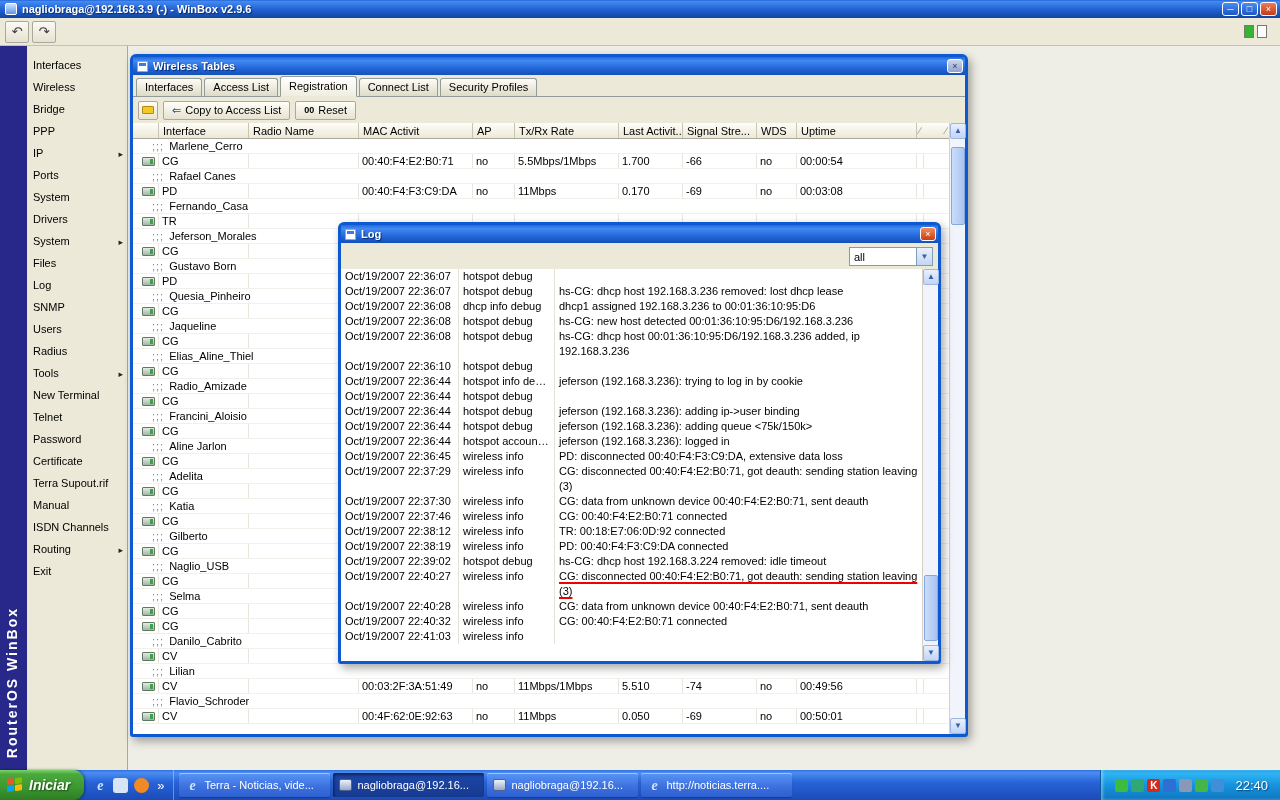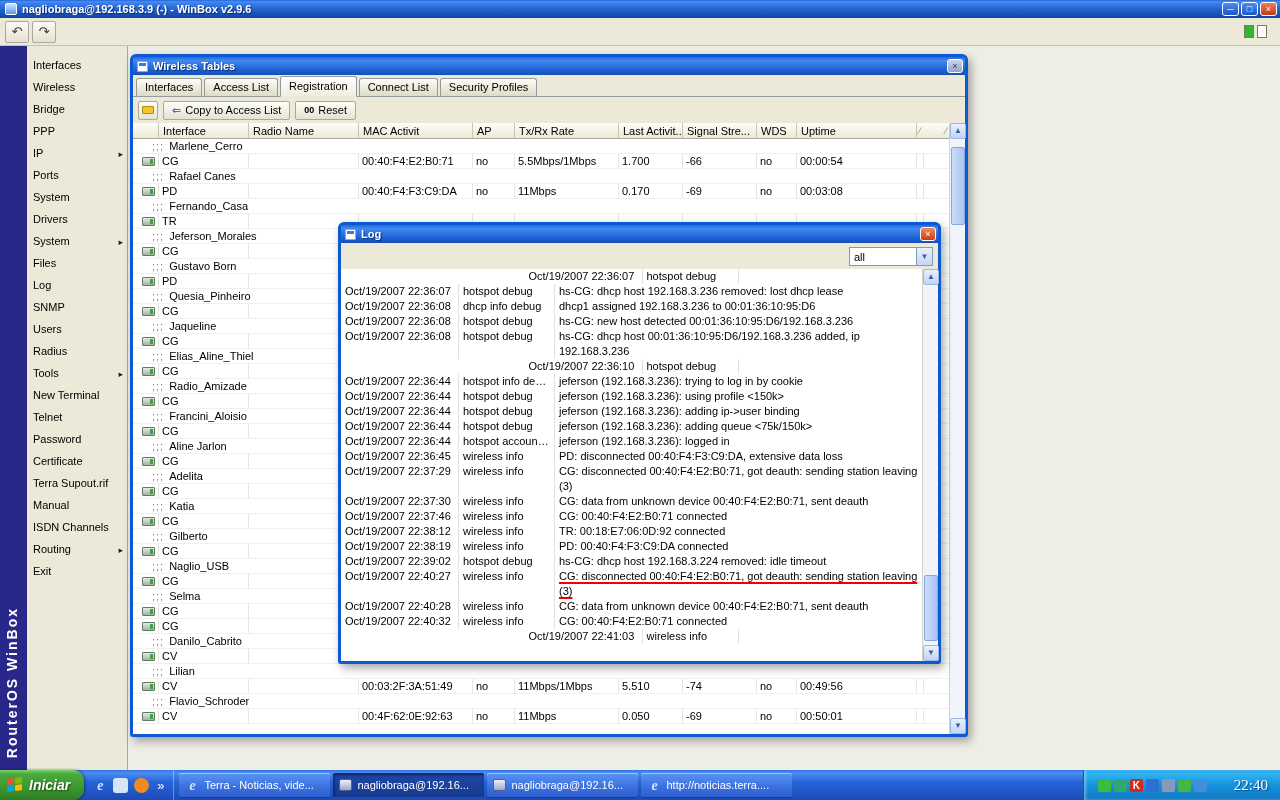--- a/index.html
+++ b/index.html
@@ -78,21 +78,21 @@
   .scroll-btn.down{bottom:0;}
   .scroll-thumb{position:absolute;left:1px;width:14px;background:linear-gradient(90deg,#CADDFB,#A9C4F0);border:1px solid #86A7E0;border-radius:2px;}
 
   
   #log-window{left:338px;top:222px;width:603px;height:442px;}
   .log-filterbar{height:26px;background:#ECE9D8;display:flex;align-items:center;justify-content:flex-end;padding:0 5px;}
   .combo{display:flex;height:19px;border:1px solid #7F9DB9;background:#fff;width:84px;}
   .combo-value{flex:1;padding:1px 4px;line-height:16px;}
   .combo-btn{width:16px;background:linear-gradient(#E9F0FC,#C4D6F4);border-left:1px solid #7F9DB9;color:#3A5FA8;font-size:8px;text-align:center;line-height:17px;}
   .log-list{position:absolute;left:0;top:44px;right:16px;bottom:0;background:#fff;overflow:hidden;}
-  .lrow{display:flex;min-height:15px;line-height:15px;justify-content:center;}
+  .lrow{display:flex;min-height:15px;line-height:15px;}
   .lc{padding:0 4px;}
   .lc.time{width:118px;border-right:1px solid #e4e2d8;flex:none;white-space:nowrap;}
   .lc.topics{width:96px;border-right:1px solid #e4e2d8;flex:none;white-space:nowrap;overflow:hidden;text-overflow:ellipsis;}
   .lc.msg{flex:1;min-width:0;}
   .lrow.hl .msgtext{text-decoration:underline;text-decoration-color:#f00000;text-decoration-thickness:2px;text-underline-offset:2px;}
   .log-vscroll{top:44px;}
 
   
   .taskbar{position:absolute;left:0;top:770px;width:1280px;height:30px;display:flex;align-items:stretch;color:#fff;
     background:linear-gradient(180deg,#2f71e0 0%,#4b8df2 9%,#2864d8 40%,#1b4bb8 100%);}
@@ -109,21 +109,21 @@
   .task{flex:0 1 151px;display:flex;align-items:center;gap:5px;padding:0 6px;border-radius:2px;overflow:hidden;
     background:linear-gradient(#5a95f5,#3a6fdd 60%,#2f5fd0);box-shadow:inset 0 1px 0 rgba(255,255,255,.45),0 1px 1px rgba(0,0,0,.25);}
   .task.active{background:linear-gradient(#1e47a8,#163a90);box-shadow:inset 1px 2px 3px rgba(0,0,0,.5);}
   .tlabel{white-space:nowrap;overflow:hidden;font-size:11px;}
   .ticon{flex:none;}
   .ticon.winbox{width:13px;height:12px;background:linear-gradient(#eef2fa,#9aa8c8);border:1px solid #51608c;border-radius:2px;}
   .tray{flex:none;display:flex;align-items:center;gap:4px;padding:0 12px 0 14px;border-left:1px solid #0a5aa0;
     background:linear-gradient(180deg,#1ea0e8 0%,#30b4f2 12%,#1793dd 50%,#0f76c0 100%);box-shadow:inset 2px 0 3px rgba(255,255,255,.35);}
   .tray-icons{display:flex;align-items:center;gap:3px;}
   .tray-ic{width:13px;height:13px;border-radius:2px;font-size:10px;font-weight:bold;color:#fff;text-align:center;line-height:13px;display:inline-block;}
-  .tray-clock{margin-left:23px;font-size:15px;text-shadow:1px 1px 1px #084a80;font-family:Liberation Serif, serif;}
+  .tray-clock{margin-left:7px;font-size:13px;text-shadow:1px 1px 1px #084a80;}
 </style>
 </head>
 <body>
 
 <div id="screen">
 
   <div class="main-titlebar">
     <span class="tb-app-icon"></span>
     <span class="tb-title">nagliobraga@192.168.3.9 (-) - WinBox v2.9.6</span>
     <span class="tb-buttons">
@@ -606,21 +606,20 @@
           <div class="lc topics">hotspot debug</div>
         </div>
         <div class="lrow">
           <div class="lc time">Oct/19/2007 22:36:44</div>
           <div class="lc topics">hotspot info debug</div>
           <div class="lc msg"><span class="msgtext">jeferson (192.168.3.236): trying to log in by cookie</span></div>
         </div>
         <div class="lrow">
           <div class="lc time">Oct/19/2007 22:36:44</div>
           <div class="lc topics">hotspot debug</div>
-          <div class="lc msg"><span class="msgtext">jeferson (192.168.3.236): using profile &lt;150k&gt;</span></div>
         </div>
         <div class="lrow">
           <div class="lc time">Oct/19/2007 22:36:44</div>
           <div class="lc topics">hotspot debug</div>
           <div class="lc msg"><span class="msgtext">jeferson (192.168.3.236): adding ip-&gt;user binding</span></div>
         </div>
         <div class="lrow">
           <div class="lc time">Oct/19/2007 22:36:44</div>
           <div class="lc topics">hotspot debug</div>
           <div class="lc msg"><span class="msgtext">jeferson (192.168.3.236): adding queue &lt;75k/150k&gt;</span></div>

